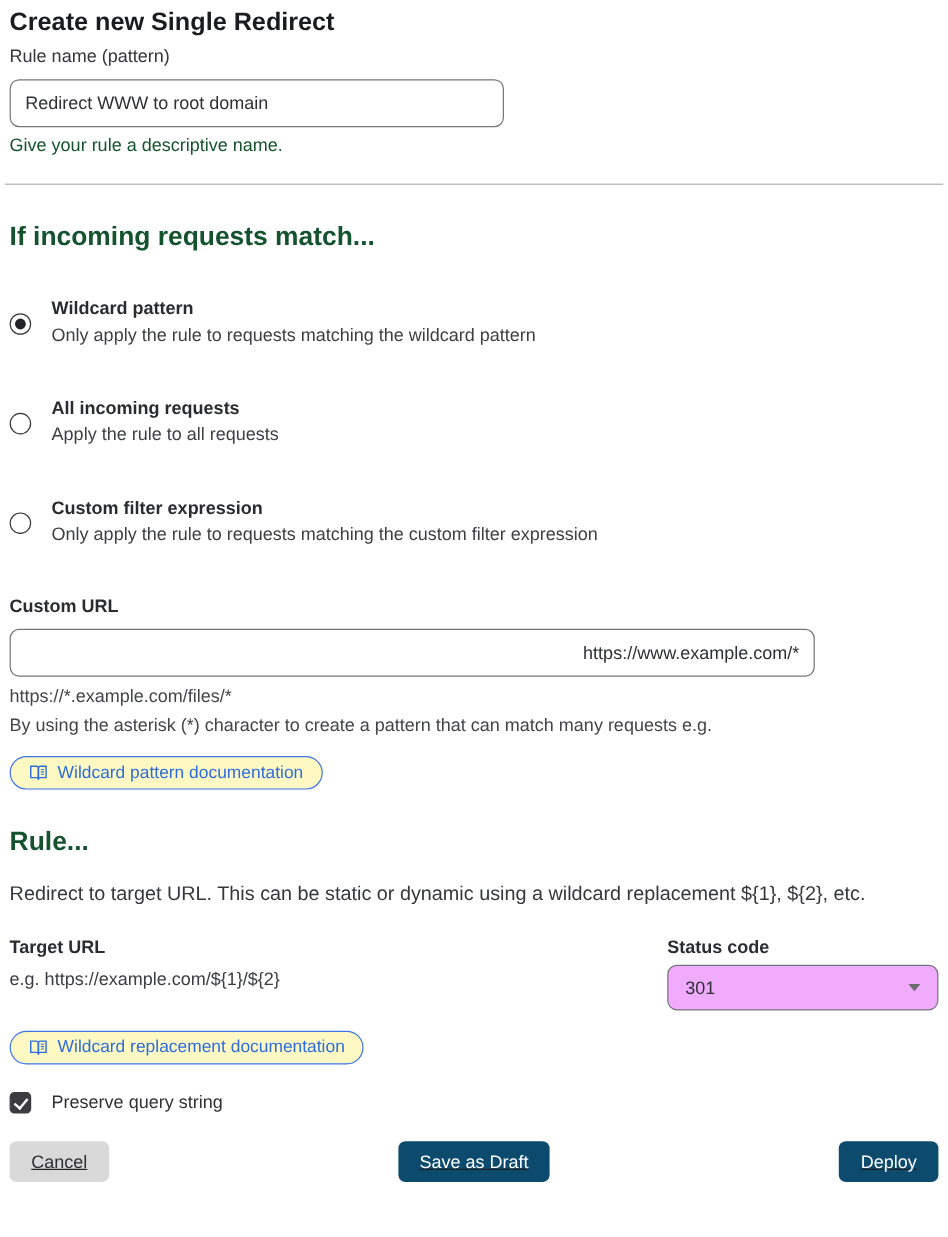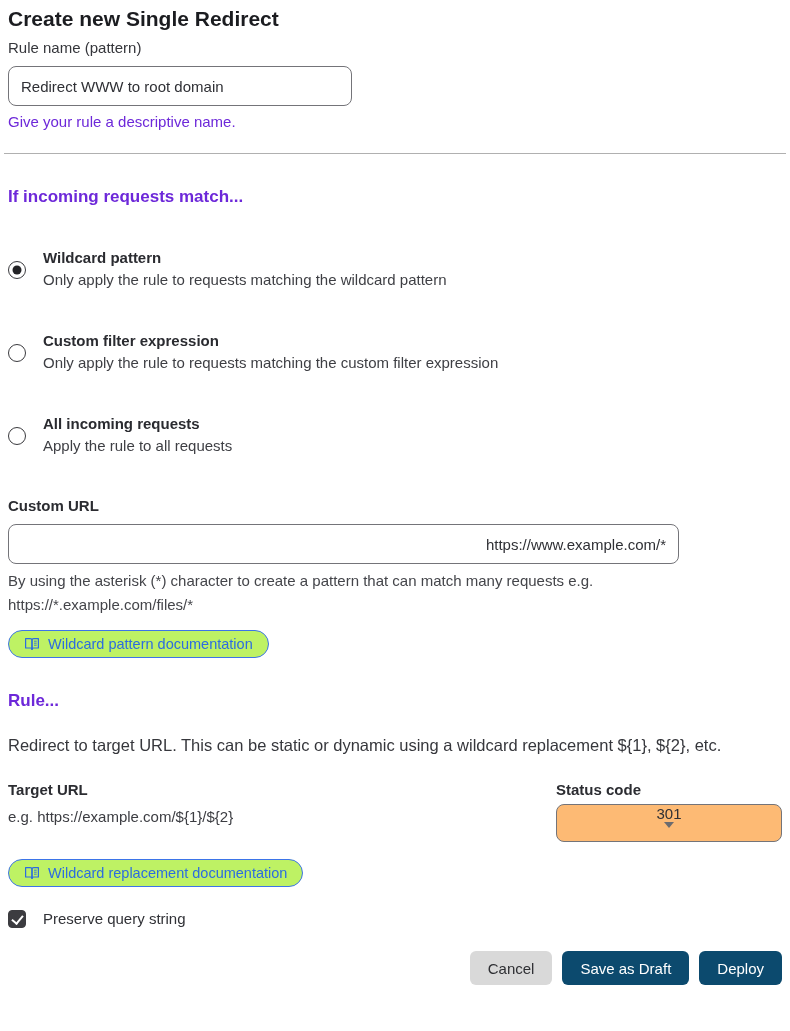--- a/index.html
+++ b/index.html
@@ -31,38 +31,38 @@
     height: 40px;
     border: 1px solid #747479;
     border-radius: 8px;
     padding: 0 12px;
     font-size: 15px;
     font-family: "Liberation Sans", "DejaVu Sans", sans-serif;
     color: #2f3035;
     background: #fff;
     outline: none;
   }
-  .rule-name-input { width: 344px; }
+  .rule-name-input { width: 412px; }
   .help-text {
     font-size: 15px;
     line-height: 20px;
-    color: #6d28d9;
+    color: #14532d;
     margin-top: 6px;
   }
   .divider {
     border: none;
     border-top: 1px solid #b0b0b0;
     margin: 21px 0 0 -4px;
     width: 782px;
   }
   h2.section-heading {
-    font-size: 17px;
+    font-size: 22px;
     line-height: 22px;
     font-weight: bold;
-    color: #6d28d9;
+    color: #14532d;
     margin-top: 32px;
   }
   .radio-group { margin-top: 39px; }
   .radio-item {
     display: flex;
     align-items: center;
     margin-bottom: 39px;
     cursor: pointer;
   }
   .radio-circle {
@@ -102,21 +102,21 @@
   .help-multiline .line { font-size: 15px; line-height: 24px; color: #44454a; }
   .doc-button {
     display: inline-flex;
     align-items: center;
     gap: 8px;
     height: 28px;
     padding: 0 15px;
     margin-top: 13px;
     border: 1px solid #3d74e8;
     border-radius: 9999px;
-    background: #bef264;
+    background: #fef9c3;
     color: #2c6ce0;
     font-size: 14.5px;
     font-family: "Liberation Sans", "DejaVu Sans", sans-serif;
     cursor: pointer;
   }
   .doc-button svg { display: block; }
   .then-heading { margin-top: 33px; }
   .then-desc {
     margin-top: 22px;
     font-size: 16.5px;
@@ -128,30 +128,29 @@
     align-items: flex-start;
     margin-top: 24px;
   }
   .target-col { width: 540px; }
   .status-col { width: 226px; margin-left: 10px; }
   .target-col .field-label, .status-col .field-label { margin-bottom: 4px; }
   .target-url-input { width: 540px; height: 38px; }
   .select-box {
     display: flex;
     align-items: center;
-    justify-content: flex-start;
+    justify-content: space-between;
     width: 226px; height: 38px;
     border: 1px solid #747479;
     border-radius: 8px;
     padding: 0 14px;
     font-size: 15px;
     color: #2f3035;
-    background: #fdba74;
-    cursor: pointer;
-    flex-direction: column;
+    background: #f0abfc;
+    cursor: pointer;
   }
   .select-caret {
     width: 0; height: 0;
     border-left: 5px solid transparent;
     border-right: 5px solid transparent;
     border-top: 6px solid #6b6b6f;
   }
   .eg-help { margin-top: 7px; font-size: 15px; line-height: 20px; color: #3c3d42; }
   .checkbox-row {
     display: flex;
@@ -174,24 +173,25 @@
     position: absolute;
     left: 5px; top: 1.5px;
     width: 5px; height: 9px;
     border: solid #ffffff;
     border-width: 0 2px 2px 0;
     transform: rotate(40deg);
   }
   .checkbox-label { font-size: 15px; line-height: 20px; color: #303136; }
   .actions-row {
     display: flex;
-    justify-content: flex-end;
+    justify-content: space-between;
     align-items: center;
     gap: 10px;
     margin-top: 22px;
+    text-decoration: underline;
   }
   .btn {
     height: 34px;
     border: none;
     border-radius: 6px;
     font-size: 15px;
     font-family: "Liberation Sans", "DejaVu Sans", sans-serif;
     cursor: pointer;
     padding: 0 18px;
   }
@@ -219,39 +219,39 @@
   <div class="radio-item">
     <span class="radio-circle checked"></span>
     <span class="radio-texts">
       <span class="radio-label" style="display:block">Wildcard pattern</span>
       <span class="radio-desc" style="display:block">Only apply the rule to requests matching the wildcard pattern</span>
     </span>
   </div>
   <div class="radio-item">
     <span class="radio-circle"></span>
     <span class="radio-texts">
-      <span class="radio-label" style="display:block">Custom filter expression</span>
-      <span class="radio-desc" style="display:block">Only apply the rule to requests matching the custom filter expression</span>
+      <span class="radio-label" style="display:block">All incoming requests</span>
+      <span class="radio-desc" style="display:block">Apply the rule to all requests</span>
     </span>
   </div>
   <div class="radio-item">
     <span class="radio-circle"></span>
     <span class="radio-texts">
-      <span class="radio-label" style="display:block">All incoming requests</span>
-      <span class="radio-desc" style="display:block">Apply the rule to all requests</span>
+      <span class="radio-label" style="display:block">Custom filter expression</span>
+      <span class="radio-desc" style="display:block">Only apply the rule to requests matching the custom filter expression</span>
     </span>
   </div>
 </div>
 
 <div class="request-url-block">
   <div class="field-label bold">Custom URL</div>
   <input class="text-input request-url-input" type="text" value="https://www.example.com/*" style="">
   <div class="help-multiline">
+    <div class="line">https://*.example.com/files/*</div>
     <div class="line">By using the asterisk (*) character to create a pattern that can match many requests e.g.</div>
-    <div class="line">https://*.example.com/files/*</div>
   </div>
   <button class="doc-button">
     <span>
       <svg width="16" height="16" viewBox="0 0 16 16" fill="none">
         <path d="M1.6 2.6h4.6c1 0 1.8.8 1.8 1.8v9c0-.8-.8-1.4-1.6-1.4H1.6z" stroke="#2c6ce0" stroke-width="1.2" stroke-linejoin="round"></path>
         <path d="M14.4 2.6H9.8c-1 0-1.8.8-1.8 1.8v9c0-.8.8-1.4 1.6-1.4h4.8z" stroke="#2c6ce0" stroke-width="1.2" stroke-linejoin="round"></path>
         <path d="M10 5.2h2.7M10 7.2h2.7M10 9.2h2.7" stroke="#2c6ce0" stroke-width="0.9"></path>
       </svg>
     </span>
     <span>Wildcard pattern documentation</span>

